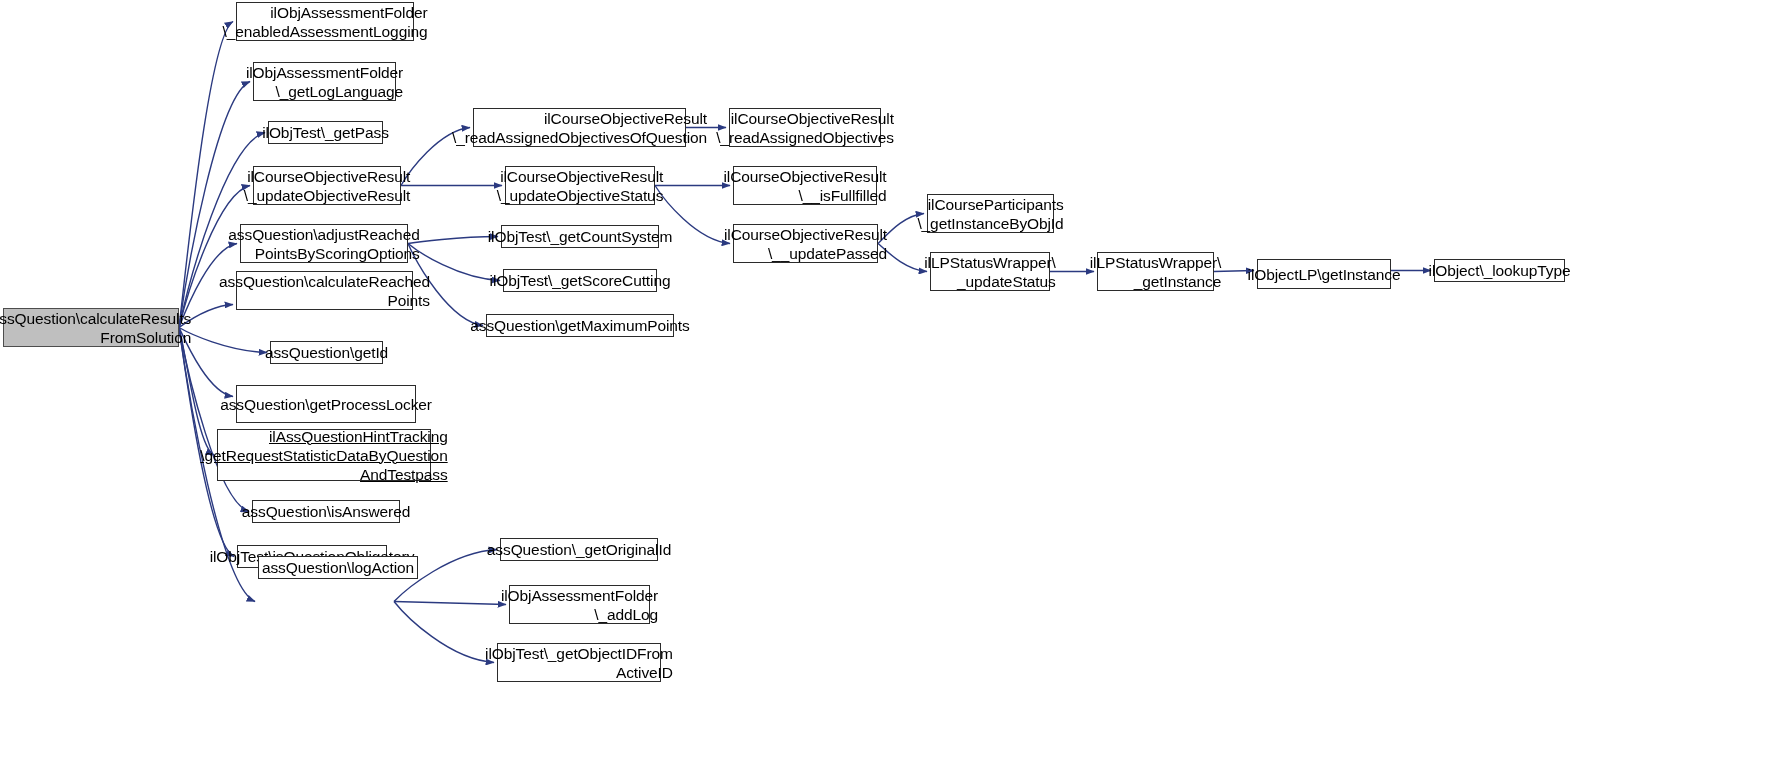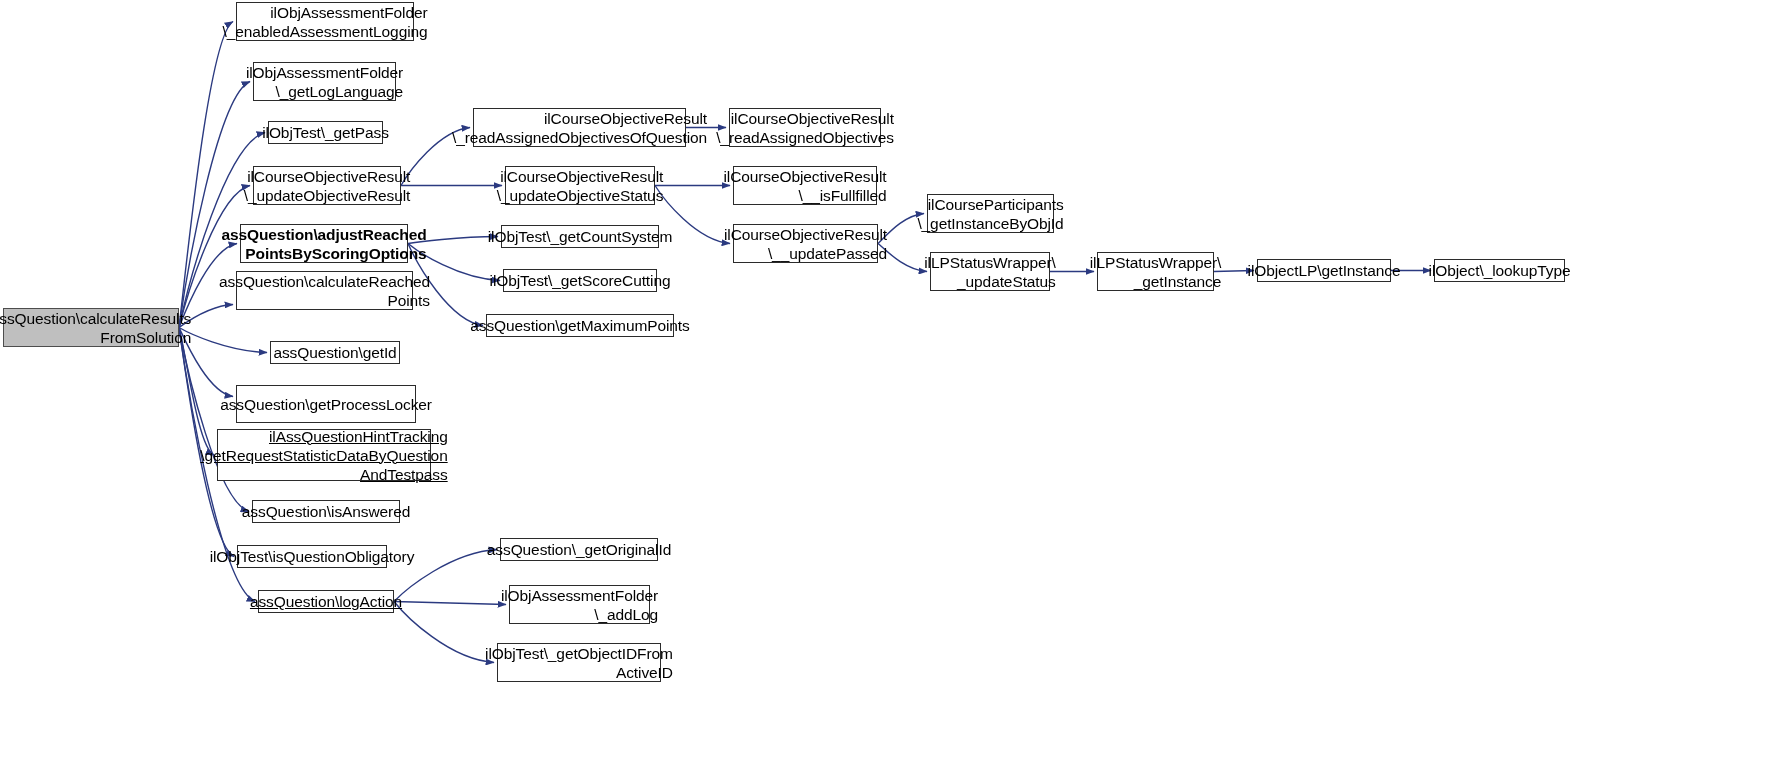--- a/index.html
+++ b/index.html
@@ -91,32 +91,32 @@
   <div id="node-layer">
       <div class="node root" style="left: 3px; top: 308px; width: 176px; height: 39px;">assQuestion\calculateResults
 FromSolution</div>
       <div class="node" style="left: 236px; top: 2px; width: 178px; height: 39px;">ilObjAssessmentFolder
 \_enabledAssessmentLogging</div>
       <div class="node" style="left: 253px; top: 62px; width: 143px; height: 39px;">ilObjAssessmentFolder
 \_getLogLanguage</div>
       <div class="node" style="left: 268px; top: 121px; width: 115px; height: 23px;">ilObjTest\_getPass</div>
       <div class="node" style="left: 253px; top: 166px; width: 148px; height: 39px;">ilCourseObjectiveResult
 \_updateObjectiveResult</div>
-      <div class="node" style="left: 240px; top: 224px; width: 168px; height: 39px; font-weight: bold;">assQuestion\adjustReached
+      <div class="node" style="left: 240px; top: 224px; width: 168px; height: 39px;">assQuestion\adjustReached
 PointsByScoringOptions</div>
       <div class="node" style="left: 236px; top: 271px; width: 177px; height: 39px;">assQuestion\calculateReached
 Points</div>
-      <div class="node" style="left: 270px; top: 341px; width: 130px; height: 23px;">assQuestion\getId</div>
+      <div class="node" style="left: 270px; top: 341px; width: 113px; height: 23px;">assQuestion\getId</div>
       <div class="node" style="left: 236px; top: 385px; width: 180px; height: 38px;">assQuestion\getProcessLocker</div>
       <div class="node" style="left: 217px; top: 429px; width: 214px; height: 52px; text-decoration: underline;">ilAssQuestionHintTracking
 \getRequestStatisticDataByQuestion
 AndTestpass</div>
       <div class="node" style="left: 252px; top: 500px; width: 148px; height: 23px;">assQuestion\isAnswered</div>
       <div class="node" style="left: 237px; top: 545px; width: 150px; height: 23px;">ilObjTest\isQuestionObligatory</div>
-      <div class="node" style="left: 258px; top: 590px; width: 136px; height: 23px; text-decoration: underline;">assQuestion\logAction</div>
+      <div class="node" style="left: 258px; top: 556px; width: 160px; height: 23px;">assQuestion\logAction</div>
       <div class="node" style="left: 473px; top: 108px; width: 213px; height: 39px;">ilCourseObjectiveResult
 \_readAssignedObjectivesOfQuestion</div>
       <div class="node" style="left: 505px; top: 166px; width: 150px; height: 39px;">ilCourseObjectiveResult
 \_updateObjectiveStatus</div>
       <div class="node" style="left: 501px; top: 225px; width: 158px; height: 23px;">ilObjTest\_getCountSystem</div>
       <div class="node" style="left: 503px; top: 269px; width: 154px; height: 23px;">ilObjTest\_getScoreCutting</div>
       <div class="node" style="left: 486px; top: 314px; width: 188px; height: 23px;">assQuestion\getMaximumPoints</div>
       <div class="node" style="left: 500px; top: 538px; width: 158px; height: 23px;">assQuestion\_getOriginalId</div>
       <div class="node" style="left: 509px; top: 585px; width: 141px; height: 39px;">ilObjAssessmentFolder
 \_addLog</div>
@@ -127,16 +127,16 @@
       <div class="node" style="left: 733px; top: 166px; width: 144px; height: 39px;">ilCourseObjectiveResult
 \__isFullfilled</div>
       <div class="node" style="left: 733px; top: 224px; width: 145px; height: 39px;">ilCourseObjectiveResult
 \__updatePassed</div>
       <div class="node" style="left: 927px; top: 194px; width: 127px; height: 39px;">ilCourseParticipants
 \_getInstanceByObjId</div>
       <div class="node" style="left: 930px; top: 252px; width: 120px; height: 39px;">ilLPStatusWrapper\
 _updateStatus</div>
       <div class="node" style="left: 1097px; top: 252px; width: 117px; height: 39px;">ilLPStatusWrapper\
 _getInstance</div>
-      <div class="node" style="left: 1257px; top: 259px; width: 134px; height: 23px;">ilObjectLP\getInstance</div>
+      <div class="node" style="left: 1257px; top: 259px; width: 134px; height: 30px;">ilObjectLP\getInstance</div>
       <div class="node" style="left: 1434px; top: 259px; width: 131px; height: 23px;">ilObject\_lookupType</div>
     </div>
 </div>
 
 </body></html>

